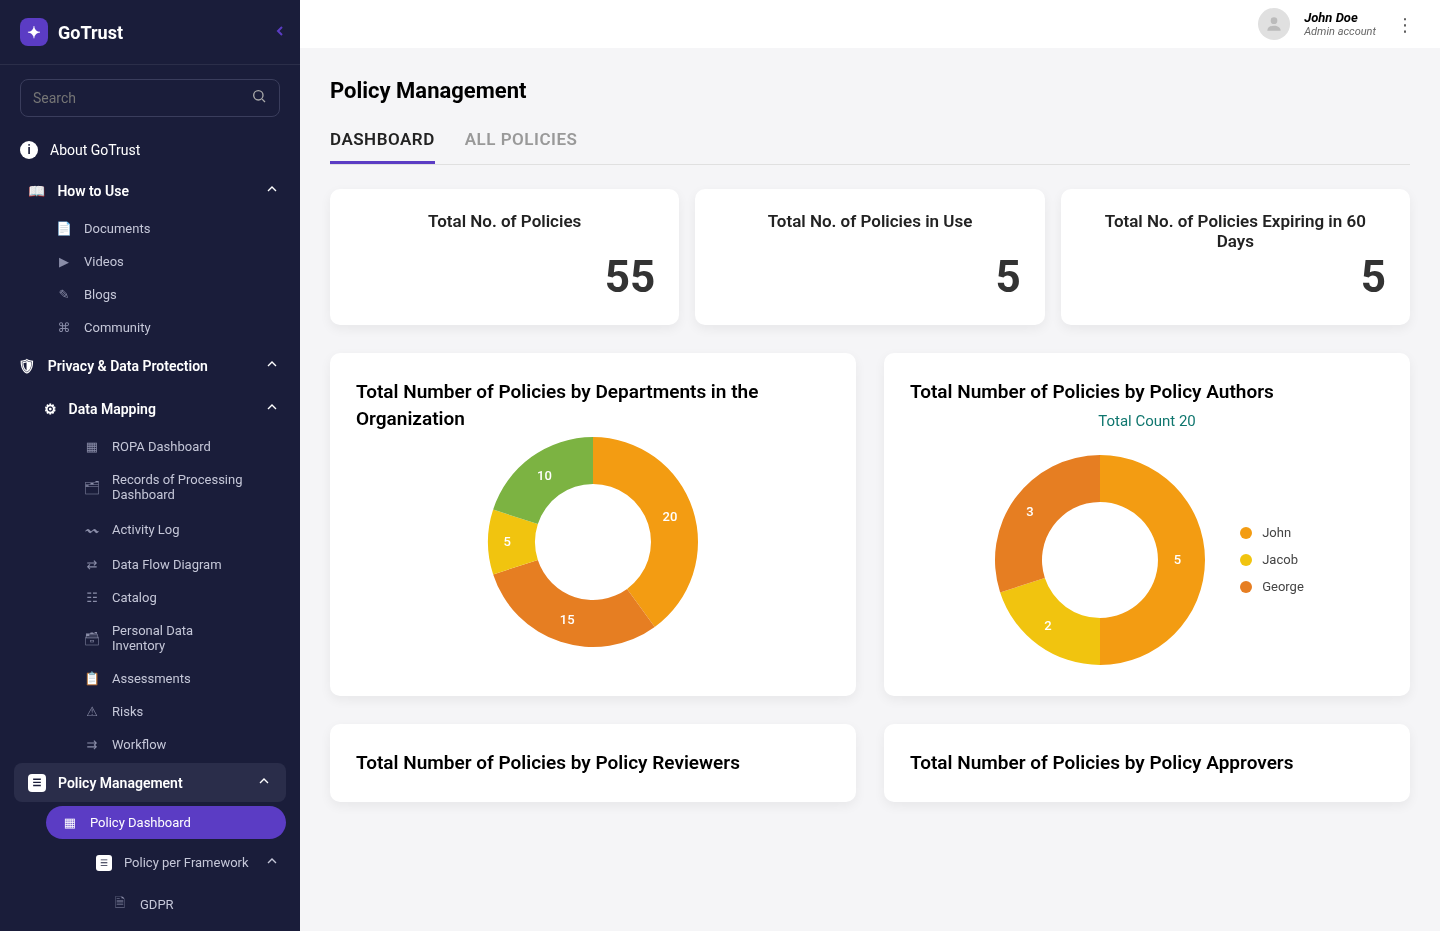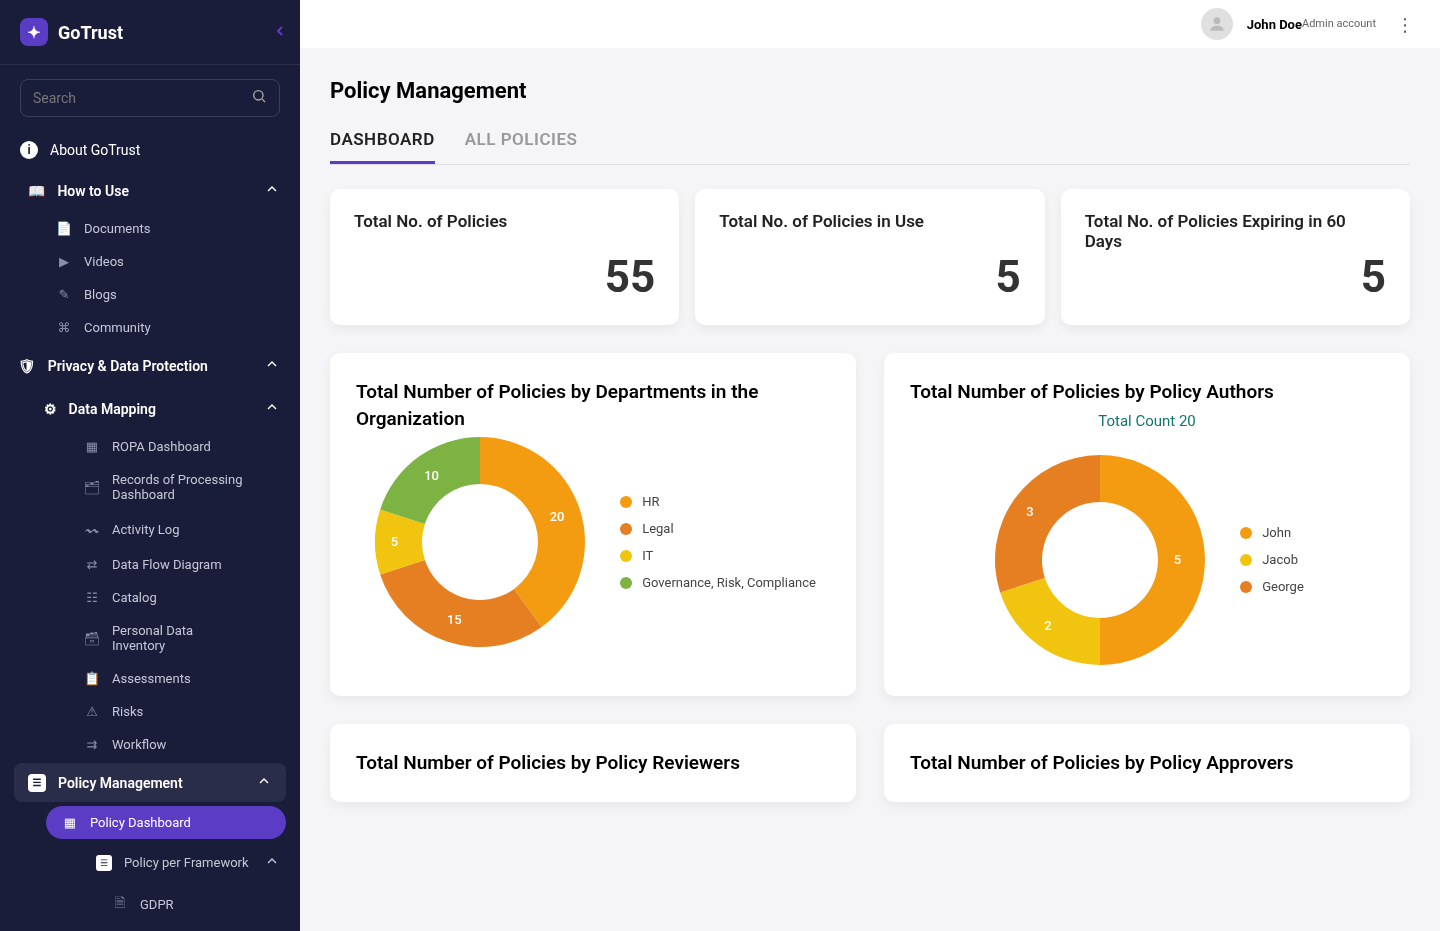--- a/index.html
+++ b/index.html
@@ -31,33 +31,33 @@
 .nav-item.l2 { padding-left: 84px; }
 .nav-item.l3 { padding-left: 112px; }
 .nav-item .nav-icon { width: 16px; display: flex; justify-content: center; color: #8a8da8; }
 .nav-item.active { background: #5b3cc4; color: #fff; border-radius: 20px; margin: 2px 14px 2px 46px; padding: 9px 16px; }
 .nav-item.active .nav-icon { color: #fff; }
 
 
 .main { flex: 1; display: flex; flex-direction: column; overflow: hidden; background: #f5f5f7; }
 .topbar { background: #fff; height: 48px; display: flex; align-items: center; justify-content: flex-end; padding: 0 20px; gap: 14px; }
 .avatar { width: 32px; height: 32px; background: #e0e0e0; border-radius: 50%; display: flex; align-items: center; justify-content: center; color: #bbb; }
-.user-info { display: flex; flex-direction: row; }
+.user-info { display: flex; flex-direction: column; font-style: italic; }
 .user-name { font-weight: 700; font-size: 13px; }
 .user-role { font-size: 11px; color: #666; }
 .kebab { font-size: 18px; color: #555; cursor: pointer; padding: 6px; }
 
 .content { flex: 1; overflow-y: auto; padding: 30px; }
 .page-title { font-size: 22px; font-weight: 700; margin-bottom: 26px; }
 .tabs { display: flex; gap: 30px; border-bottom: 1px solid #e0e0e0; margin-bottom: 24px; }
 .tab { padding: 0 0 12px 0; font-size: 17px; font-weight: 600; color: #999; cursor: pointer; letter-spacing: 0.5px; }
 .tab.active { color: #222; border-bottom: 3px solid #5b3cc4; }
 
 .stats-row { display: flex; gap: 16px; margin-bottom: 28px; }
-.stat-card { flex: 1; background: #fff; border-radius: 10px; padding: 22px 24px; box-shadow: 0 4px 12px rgba(0,0,0,0.06); display: flex; flex-direction: column; min-height: 130px; }
+.stat-card { flex: 1; background: #fff; border-radius: 10px; padding: 22px 24px; box-shadow: 0 4px 12px rgba(0,0,0,0.06); display: flex; flex-direction: column; min-height: 130px; text-align: center; }
 .stat-label { font-size: 17px; font-weight: 600; color: #222; }
 .stat-value { font-size: 44px; font-weight: 700; color: #333; margin-top: auto; align-self: flex-end; }
 
 .charts-row { display: flex; gap: 28px; margin-bottom: 28px; }
 .chart-card { flex: 1; background: #fff; border-radius: 10px; padding: 26px; box-shadow: 0 4px 12px rgba(0,0,0,0.06); }
 .chart-title { font-size: 19px; font-weight: 600; line-height: 1.4; }
 .chart-subtitle { font-size: 15px; color: #0f766e; text-align: center; margin-top: 6px; margin-bottom: 20px; }
 .chart-body { display: flex; align-items: center; gap: 30px; justify-content: center; }
 .donut { width: 220px; height: 220px; position: relative; }
 .donut svg { transform: rotate(-90deg); }
@@ -242,38 +242,20 @@
     <div class="charts-row">
       <div class="chart-card">
         <div class="chart-title">Total Number of Policies by Departments in the Organization</div>
         <div class="chart-body">
           <div class="donut"><svg width="220" height="220" viewBox="0 0 220 220">
                 <path d="M 215 110 A 105 105 0 0 1 25.05321559063053 171.7174514907097 L 63.07701432625306 144.09154463296346 A 58 58 0 0 0 168 110 Z" fill="#f39c12"></path>
                 <path d="M 25.05321559063053 171.7174514907097 A 105 105 0 0 1 77.55321559063051 10.139065789008882 L 92.07701432625305 54.838722054881096 A 58 58 0 0 0 63.07701432625306 144.09154463296346 Z" fill="#e67e22"></path>
                 <path d="M 77.55321559063051 10.139065789008882 A 105 105 0 0 1 142.44678440936946 10.139065789008868 L 127.92298567374694 54.83872205488109 A 58 58 0 0 0 92.07701432625305 54.838722054881096 Z" fill="#f1c40f"></path>
                 <path d="M 142.44678440936946 10.139065789008868 A 105 105 0 0 1 215 109.99999999999997 L 168 109.99999999999999 A 58 58 0 0 0 127.92298567374694 54.83872205488109 Z" fill="#7cb342"></path>
               </svg><span class="donut-label" style="left: 179.511px; top: 76.8151px;">20</span><span class="donut-label" style="left: 76.8151px; top: 179.511px;">15</span><span class="donut-label" style="left: 20.5px; top: 102px;">5</span><span class="donut-label" style="left: 54.0955px; top: 36.0651px;">10</span></div>
-          <div class="legend">
-              <div class="legend-item">
-                <span class="legend-dot" style="background:#f39c12"></span>
-                <span>HR</span>
-              </div>
-              <div class="legend-item">
-                <span class="legend-dot" style="background:#e67e22"></span>
-                <span>Legal</span>
-              </div>
-              <div class="legend-item">
-                <span class="legend-dot" style="background:#f1c40f"></span>
-                <span>IT</span>
-              </div>
-              <div class="legend-item">
-                <span class="legend-dot" style="background:#7cb342"></span>
-                <span>Governance, Risk, Compliance</span>
-              </div>
-            </div>
         </div>
       </div>
       <div class="chart-card">
         <div class="chart-title">Total Number of Policies by Policy Authors</div>
         <div class="chart-subtitle">Total Count 20</div>
         <div class="chart-body">
           <div class="donut"><svg width="220" height="220" viewBox="0 0 220 220">
                 <path d="M 215 110 A 105 105 0 0 1 5 110.00000000000001 L 52 110 A 58 58 0 0 0 168 110 Z" fill="#f39c12"></path>
                 <path d="M 5 110.00000000000001 A 105 105 0 0 1 77.55321559063051 10.139065789008882 L 92.07701432625305 54.838722054881096 A 58 58 0 0 0 52 110 Z" fill="#f1c40f"></path>
                 <path d="M 77.55321559063051 10.139065789008882 A 105 105 0 0 1 215 109.99999999999997 L 168 109.99999999999999 A 58 58 0 0 0 92.07701432625305 54.838722054881096 Z" fill="#e67e22"></path>

